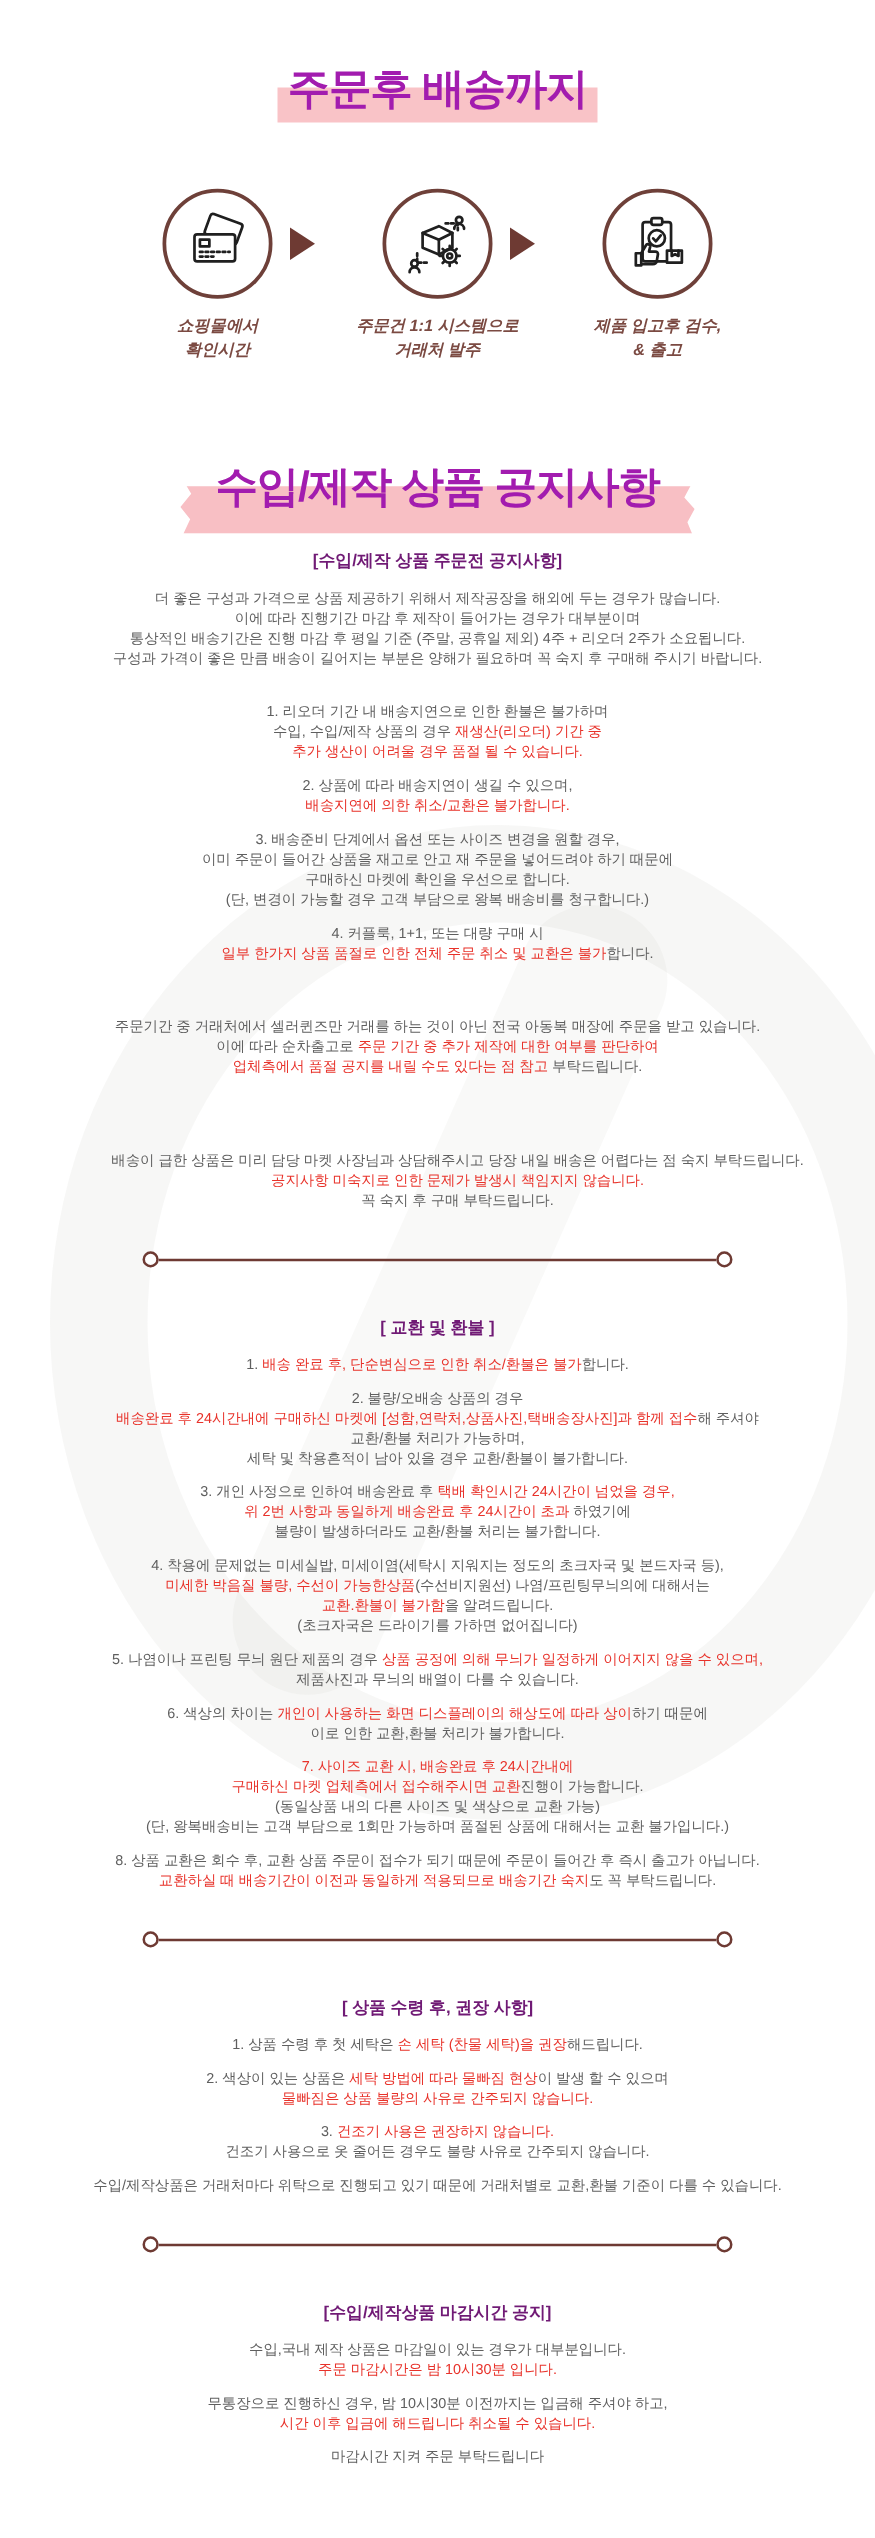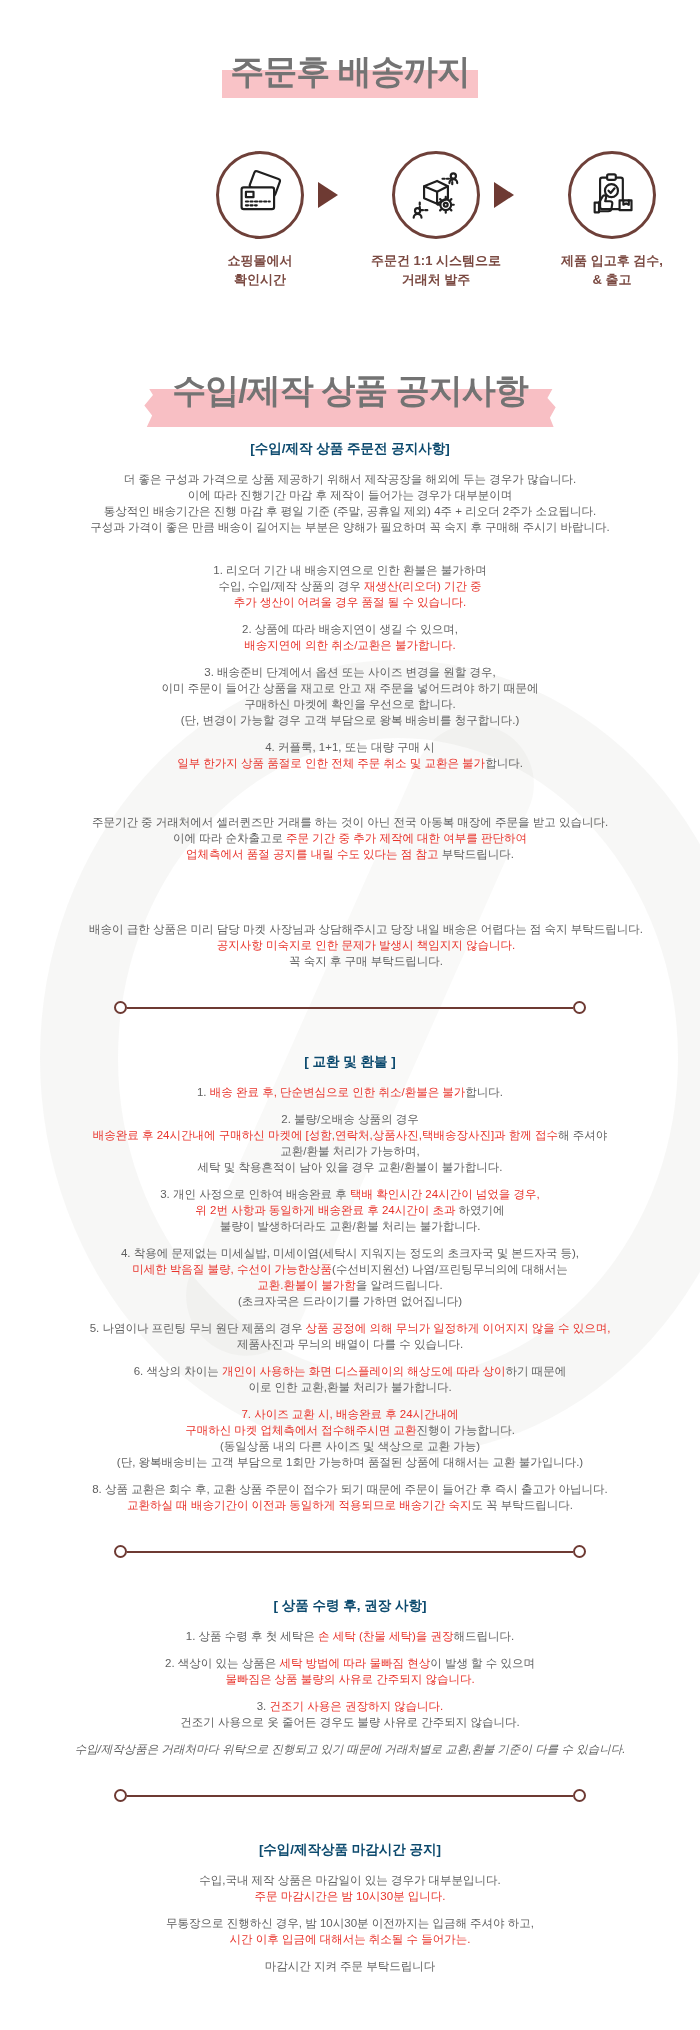--- a/index.html
+++ b/index.html
@@ -5,39 +5,39 @@
   html,body{margin:0;padding:0;background:#ffffff;}
   body{width:700px;min-height:2030px;font-family:"Liberation Sans","DejaVu Sans",sans-serif;color:#5f5f5f;position:relative;overflow:hidden;}
   .page{position:relative;width:700px;min-height:2030px;padding-top:50px;box-sizing:border-box;z-index:1;}
   
   .wm{position:absolute;z-index:0;pointer-events:none;}
   .wm-ring{top:660px;left:40px;width:560px;height:640px;border:78px solid rgba(170,163,158,0.09);border-radius:50%;}
   .wm-swoosh{top:700px;left:300px;width:120px;height:680px;background:rgba(170,163,158,0.07);transform:rotate(24deg);border-radius:60px;}
   .content{position:relative;z-index:1;text-align:center;}
 
   
-  .big-title{margin:0;font-size:34px;font-weight:800;color:#737373;letter-spacing:-1px;line-height:1.25;}
+  .big-title{margin:0;font-size:34px;font-weight:800;color:#a21caf;letter-spacing:-1px;line-height:1.25;}
   .hl-wrap{position:relative;display:inline-block;}
   .hl-wrap .tt{position:relative;z-index:1;}
   .hl1::after{content:"";position:absolute;left:-8px;right:-8px;top:46%;bottom:-14%;background:#f9c3c7;z-index:0;}
   .tape::before{content:"";position:absolute;left:-28px;right:-28px;top:48%;height:38px;background:#f8bfc4;z-index:0;
     clip-path:polygon(1.2% 0%,99.2% 0%,98% 24%,100% 48%,98.6% 76%,99.5% 100%,0.6% 100%,1.9% 70%,0% 44%,2.1% 16%);}
 
   
-  .steps{display:flex;justify-content:flex-end;align-items:flex-start;gap:0;margin-top:58px;}
+  .steps{display:flex;justify-content:center;align-items:flex-start;gap:0;margin-top:58px;font-style:italic;}
   .step{width:176px;display:flex;flex-direction:column;align-items:center;}
   .step-circle{width:82px;height:82px;border:3px solid #6e4039;border-radius:50%;background:#fff;display:flex;align-items:center;justify-content:center;}
   .step-circle svg{width:52px;height:52px;}
   .step-label{margin-top:12px;font-size:13px;font-weight:700;color:#7b4a42;line-height:19px;}
   .arrow{width:0;height:0;border-top:13px solid transparent;border-bottom:13px solid transparent;border-left:20px solid #6e3a33;margin-top:31px;margin-left:-30px;margin-right:10px;flex:none;}
 
   .notice-title-block{margin-top:80px;}
 
   
-  .section-heading{margin:30px 0 14px 0;font-size:13.5px;font-weight:700;color:#0c4a6e;line-height:16px;}
+  .section-heading{margin:30px 0 14px 0;font-size:13.5px;font-weight:700;color:#701a75;line-height:16px;}
   .section-body{font-size:11.5px;line-height:16px;color:#5f5f5f;}
   .para{margin-top:11px;}
   .para:first-child{margin-top:0;}
   .tline{min-height:16px;}
   .red{color:#e8322a;font-weight:400;}
 
   
   .divider{display:flex;align-items:center;width:472px;margin:32px auto 40px auto;}
   .divider .dot{width:9px;height:9px;border:2.5px solid #6e3a33;border-radius:50%;background:#fff;flex:none;}
   .divider .rule{flex:1;height:2px;background:#6e3a33;}
@@ -252,42 +252,42 @@
             <div class="tline"><span>1. 상품 수령 후 첫 세탁은 </span><span class="red">손 세탁 (찬물 세탁)을 권장</span><span>해드립니다.</span></div>
           </div>
           <div class="para">
             <div class="tline"><span>2. 색상이 있는 상품은 </span><span class="red">세탁 방법에 따라 물빠짐 현상</span><span>이 발생 할 수 있으며</span></div>
             <div class="tline"><span class="red">물빠짐은 상품 불량의 사유로 간주되지 않습니다.</span></div>
           </div>
           <div class="para">
             <div class="tline"><span>3. </span><span class="red">건조기 사용은 권장하지 않습니다.</span></div>
             <div class="tline"><span>건조기 사용으로 옷 줄어든 경우도 불량 사유로 간주되지 않습니다.</span></div>
           </div>
-          <div class="para" style=" font-style: italic;">
+          <div class="para" style="">
             <div class="tline"><span>수입/제작상품은 거래처마다 위탁으로 진행되고 있기 때문에 거래처별로 교환,환불 기준이 다를 수 있습니다.</span></div>
           </div>
         </div>
     </section>
 
     <div class="divider">
       <span class="dot"></span>
       <span class="rule"></span>
       <span class="dot"></span>
     </div>
 
     <section style="padding-bottom:64px;">
       <h2 class="section-heading">[수입/제작상품 마감시간 공지]</h2>
       <div class="section-body">
           <div class="para">
             <div class="tline"><span>수입,국내 제작 상품은 마감일이 있는 경우가 대부분입니다.</span></div>
             <div class="tline"><span class="red">주문 마감시간은 밤 10시30분 입니다.</span></div>
           </div>
           <div class="para">
             <div class="tline"><span>무통장으로 진행하신 경우, 밤 10시30분 이전까지는 입금해 주셔야 하고,</span></div>
-            <div class="tline"><span class="red">시간 이후 입금에 대해서는 취소될 수 들어가는.</span></div>
+            <div class="tline"><span class="red">시간 이후 입금에 해드립니다 취소될 수 있습니다.</span></div>
           </div>
           <div class="para">
             <div class="tline"><span>마감시간 지켜 주문 부탁드립니다</span></div>
           </div>
         </div>
     </section>
 
   </div>
 </div>
 

